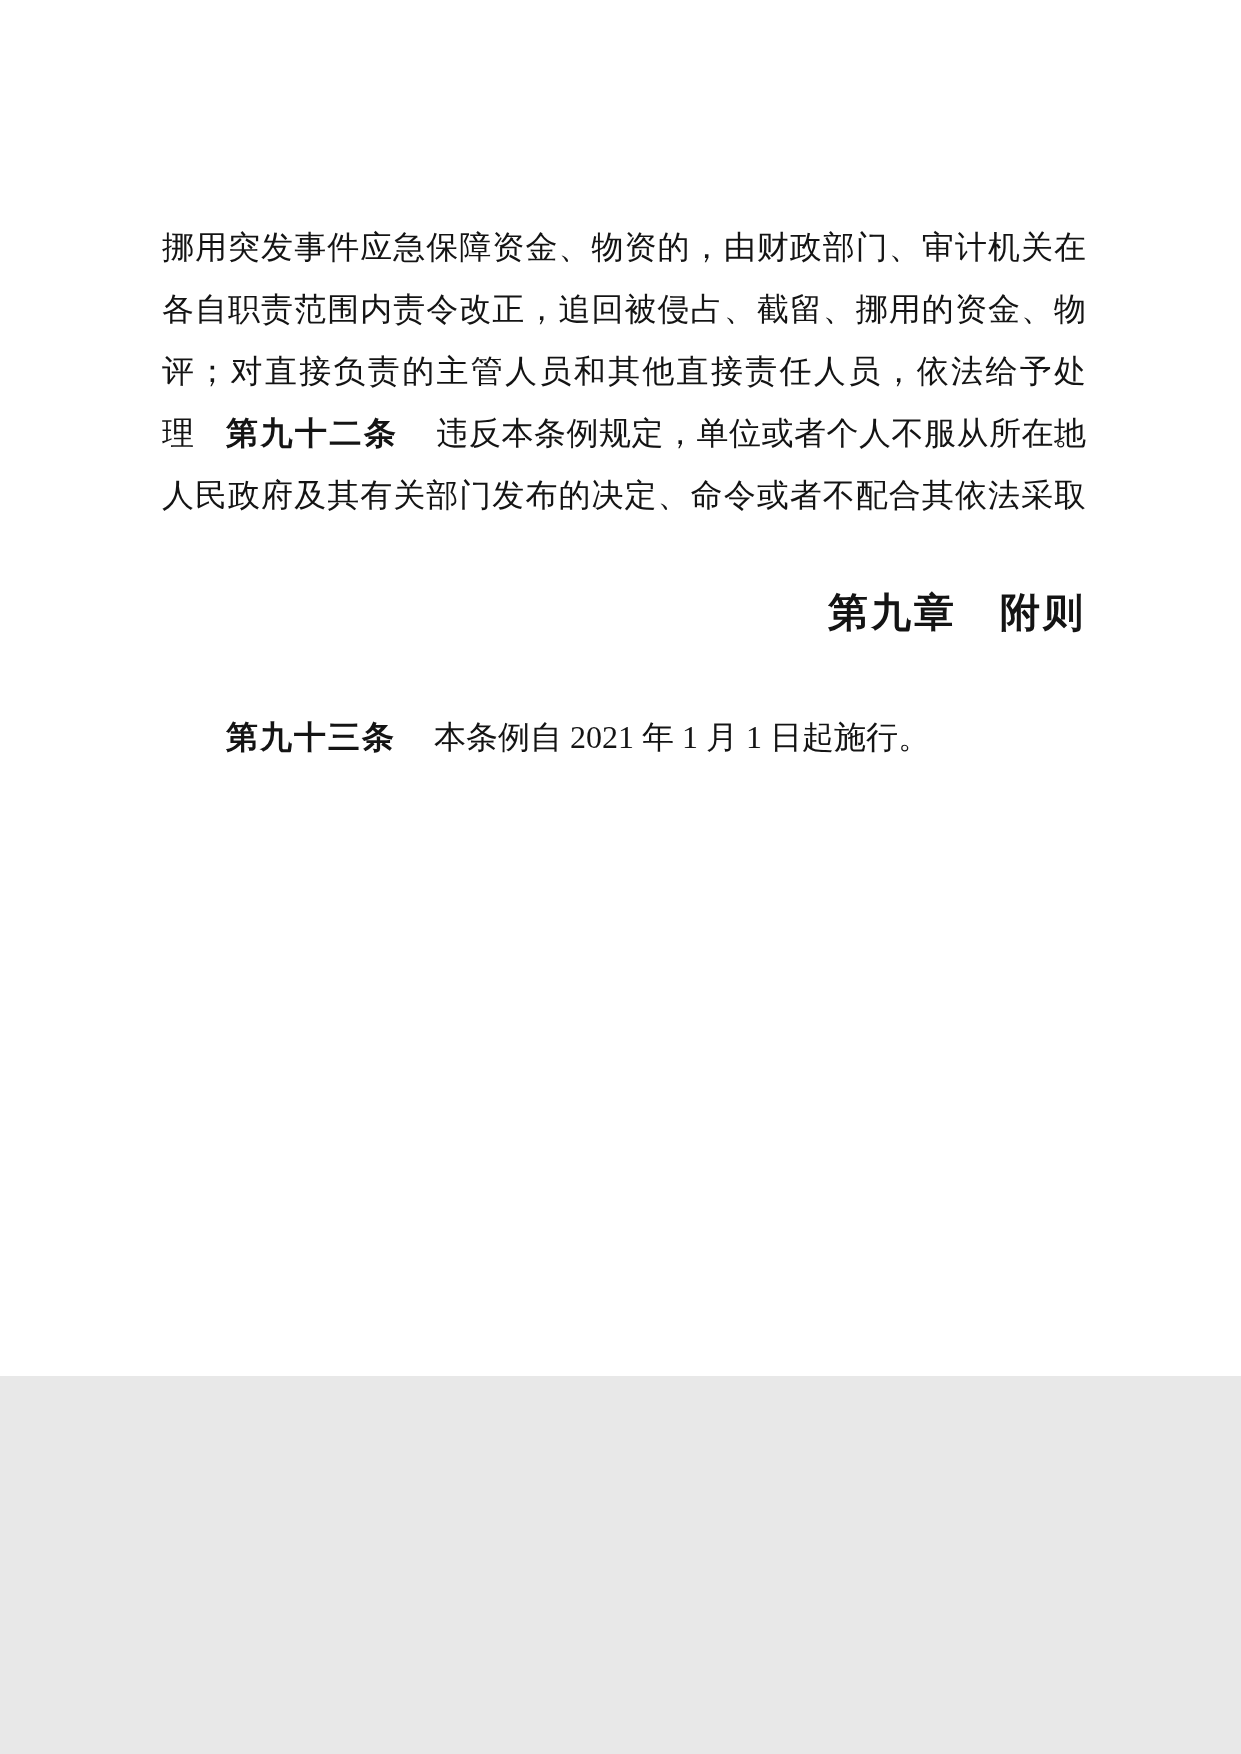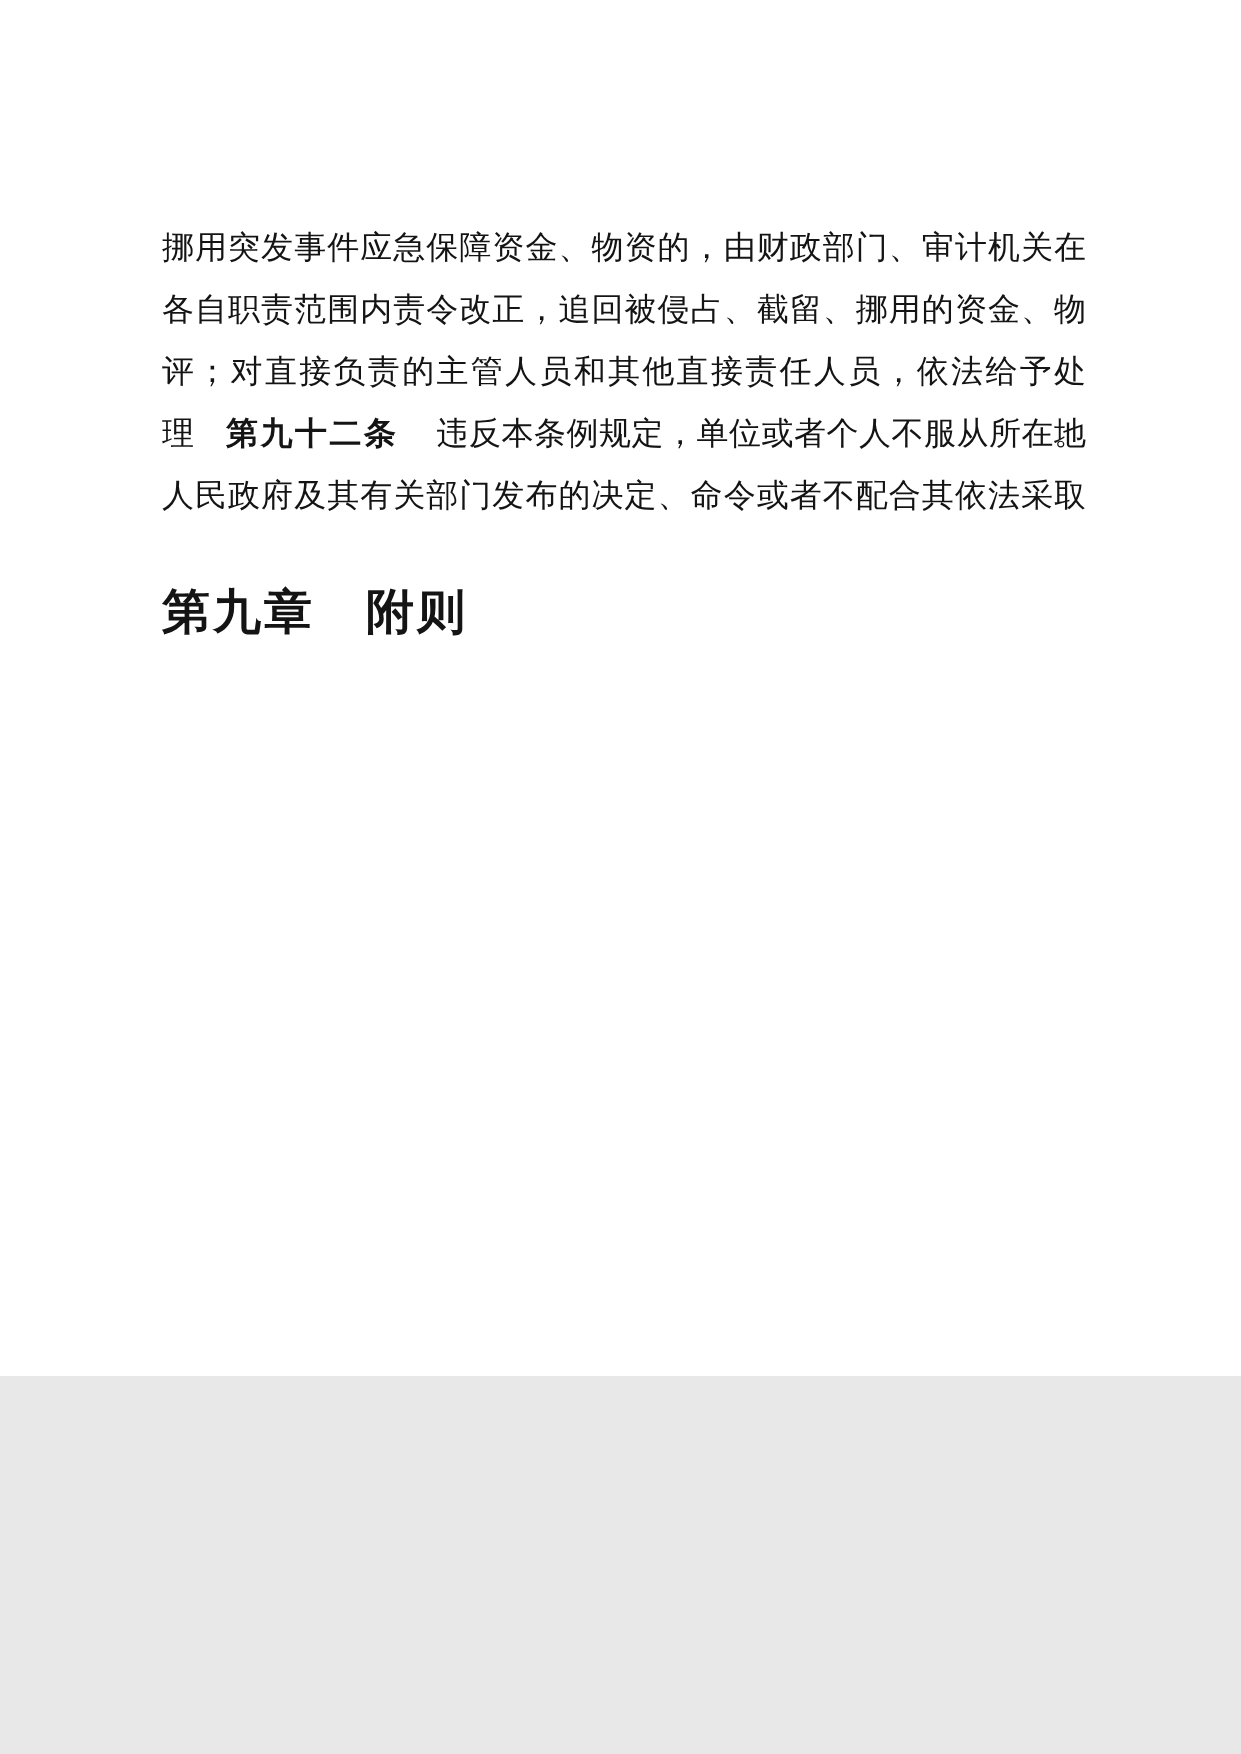--- a/index.html
+++ b/index.html
@@ -31,23 +31,23 @@
   .art-num {
     font-weight: 700;
     font-family: "Liberation Sans", "DejaVu Sans", sans-serif;
     margin-right: 38px;
     letter-spacing: 2px;
   }
   .chapter {
     margin: 55px 0 0 0;
     height: 62px;
     line-height: 62px;
-    font-size: 48px;
+    font-size: 40px;
     font-weight: 700;
-    text-align: left;
+    text-align: right;
     font-family: "Liberation Sans", "DejaVu Sans", sans-serif;
     letter-spacing: 3px;
   }
   .article-93 { margin-top: 63px; }
   .page-number {
     position: absolute;
     left: 186px;
     top: 1556px;
     font-size: 27px;
     line-height: 34px;
@@ -72,18 +72,21 @@
 
     <div class="line just indent">
       <span class="art-num">第九十二条</span><span>违反本条例规定，单位或者个人不服从所在地</span>
     </div>
 
     <div class="line just">人民政府及其有关部门发布的决定、命令或者不配合其依法采取</div>
 
 
     <h2 class="chapter">第九章　附则</h2>
 
+    <div class="line indent article-93">
+      <span class="art-num">第九十三条</span><span>本条例自 2021 年 1 月 1 日起施行。</span>
+    </div>
 
   </div>
 
   <div class="page-number">- 26 -</div>
 
 </div>
 
 </body></html>

